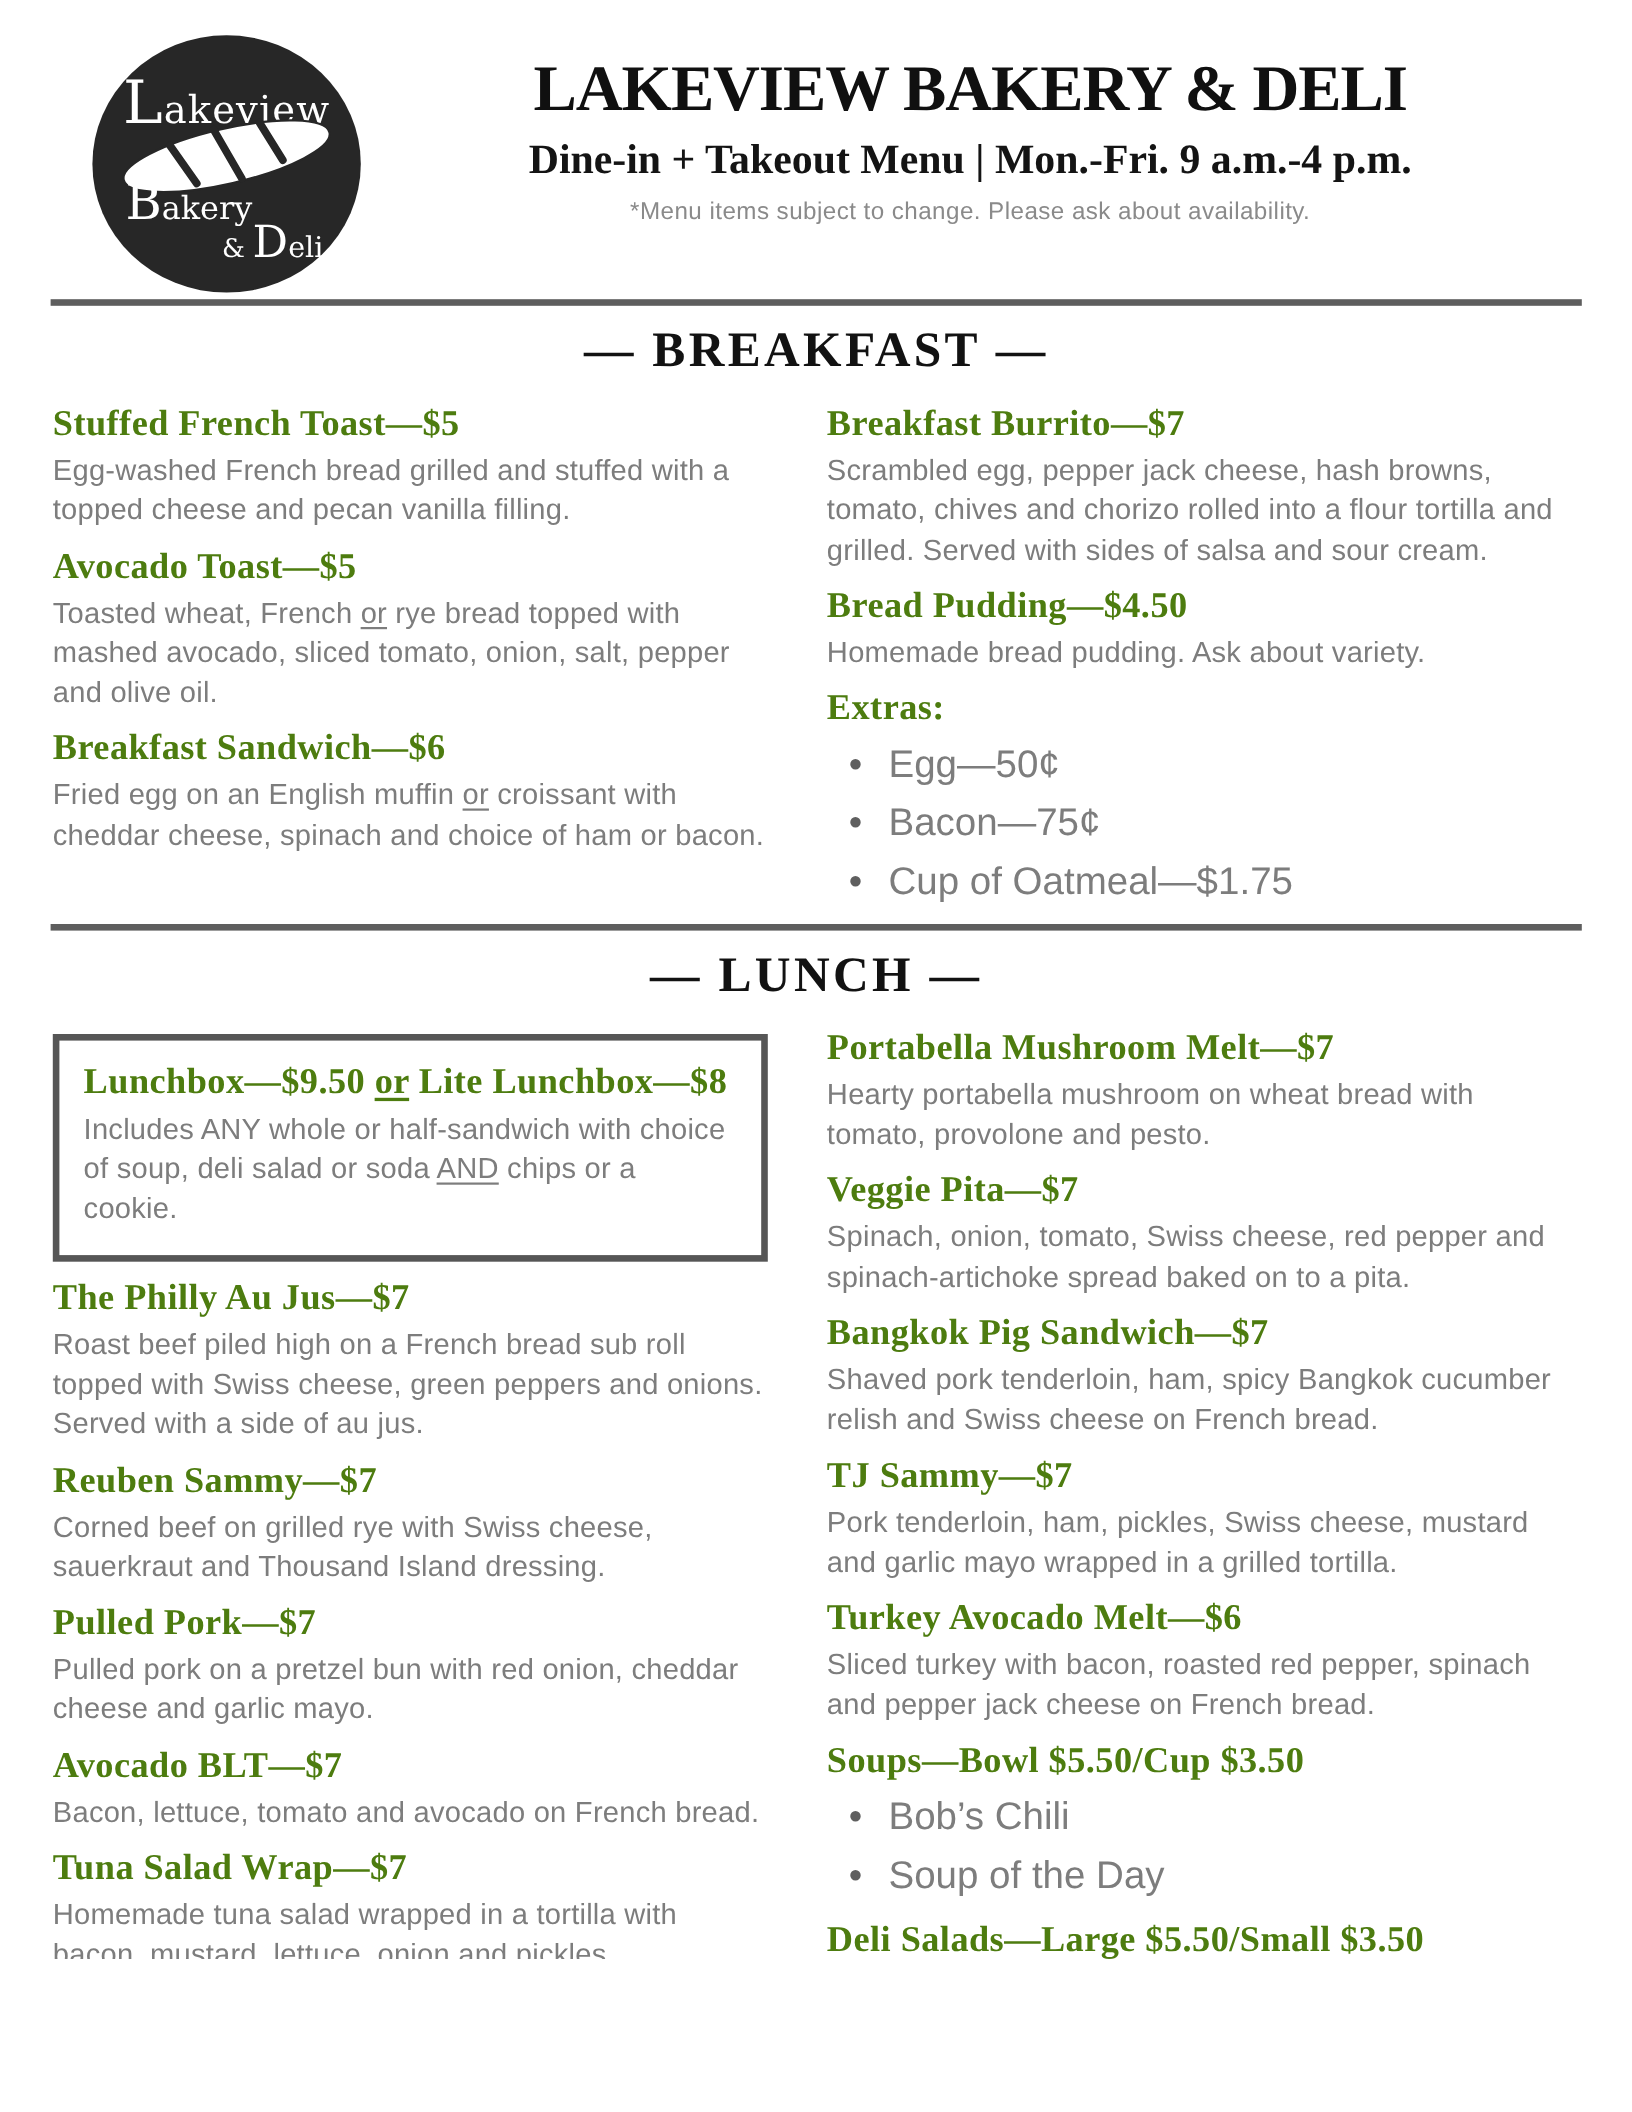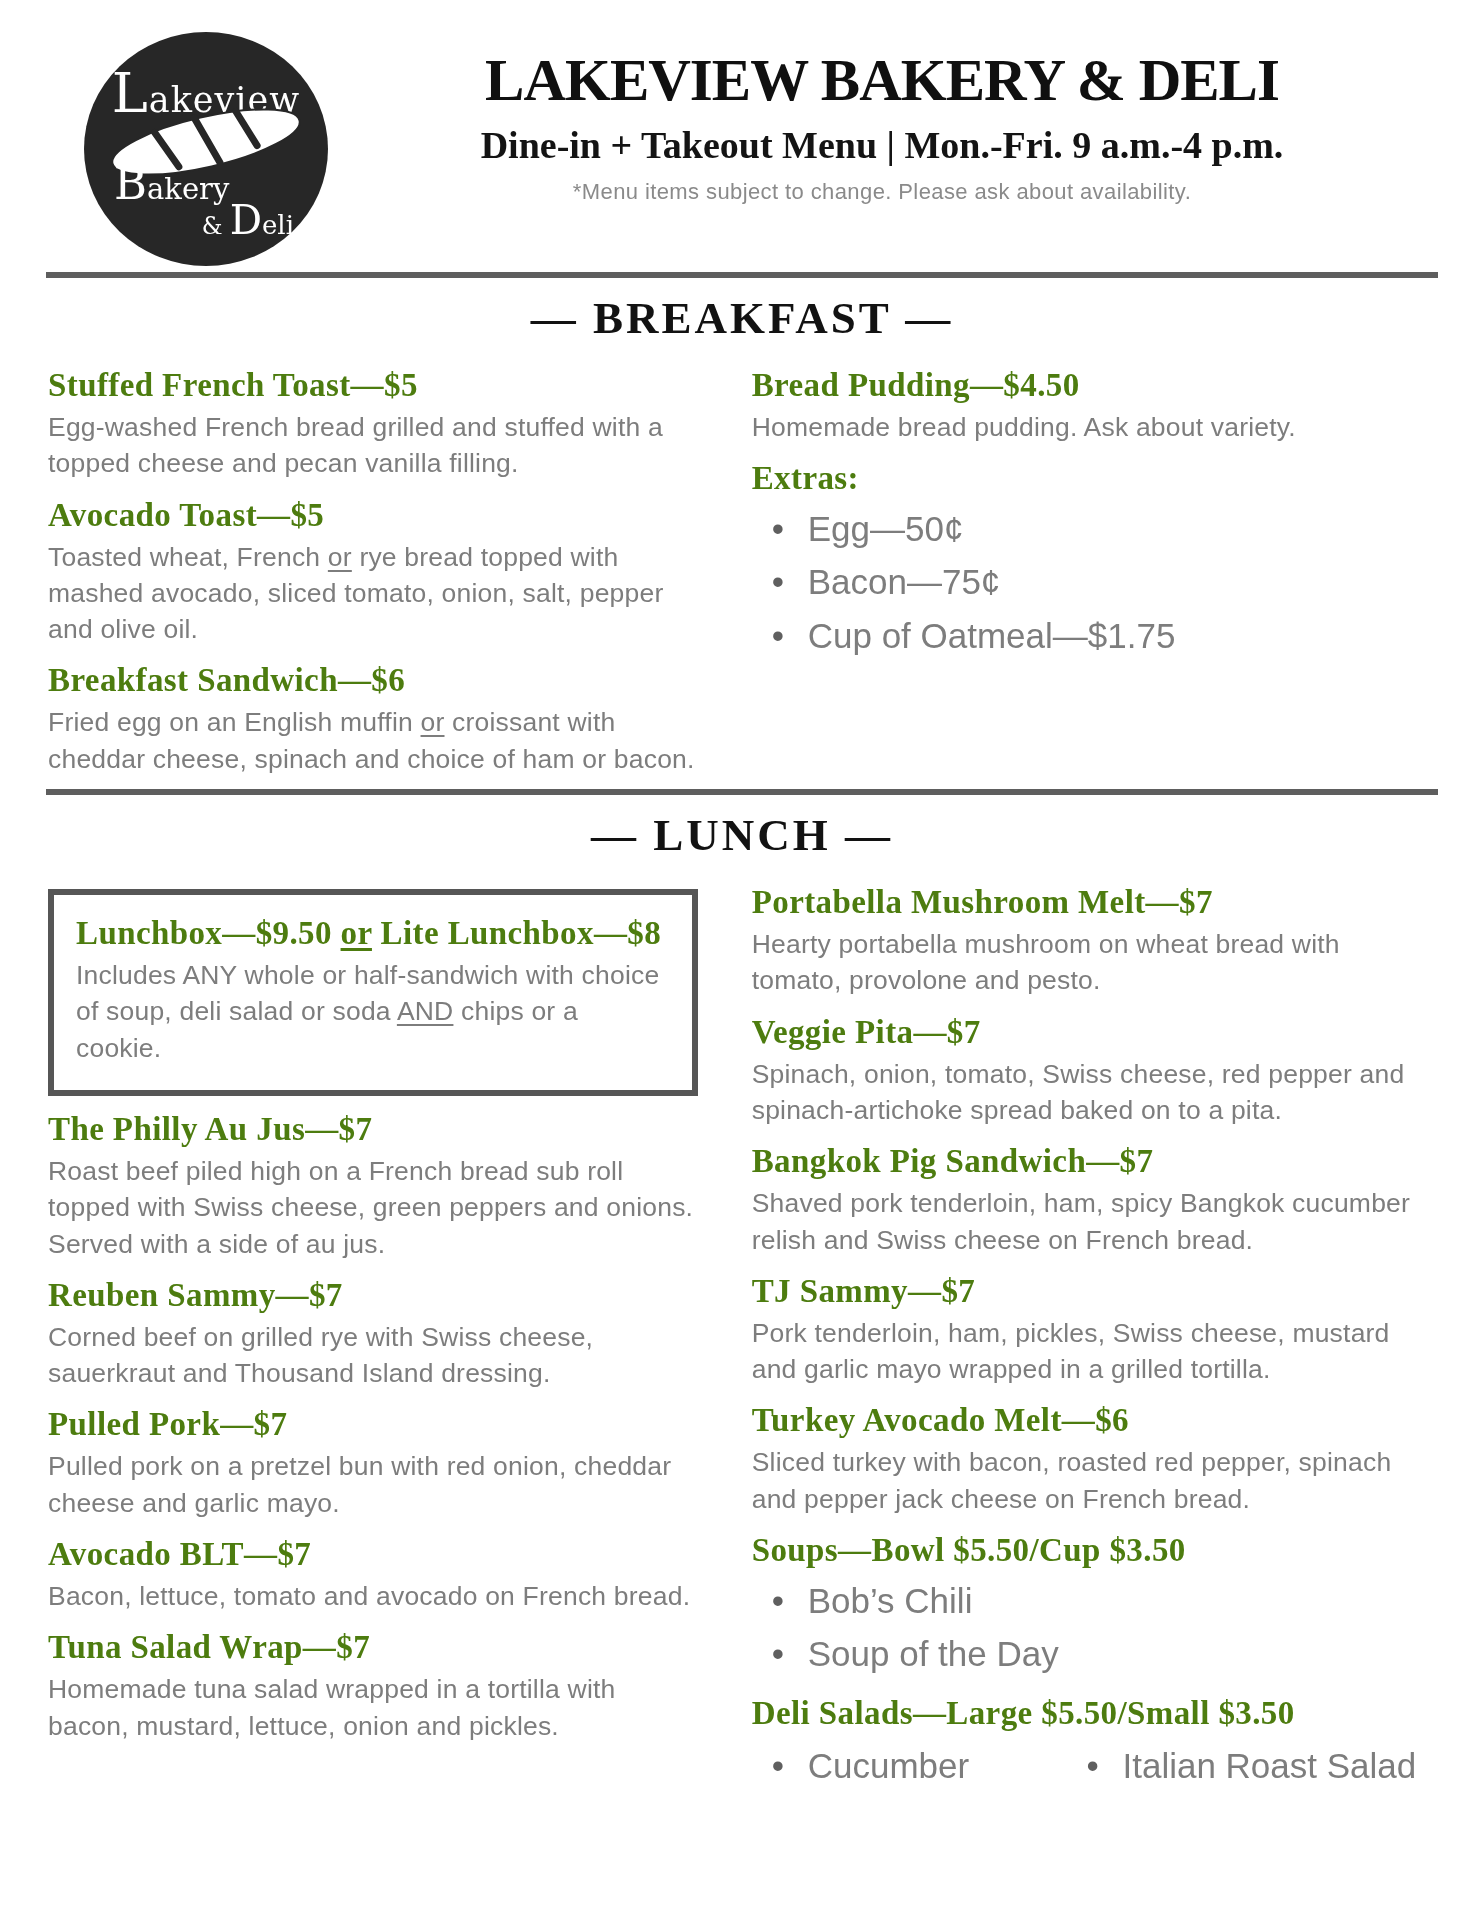--- a/index.html
+++ b/index.html
@@ -99,20 +99,24 @@
         <p class="desc"><span>Toasted wheat, French </span><span class="u">or</span><span> rye bread topped with mashed avocado, sliced tomato, onion, salt, pepper and olive oil.</span></p>
       </div>
       <div class="item">
         <h3 class="item-name">Breakfast Sandwich—$6</h3>
         <p class="desc"><span>Fried egg on an English muffin </span><span class="u">or</span><span> croissant with cheddar cheese, spinach and choice of ham or bacon.</span></p>
       </div>
     </div>
 
     <div class="col">
       <div class="item">
+        <h3 class="item-name">Breakfast Burrito—$7</h3>
+        <p class="desc">Scrambled egg, pepper jack cheese, hash browns, tomato, chives and chorizo rolled into a flour tortilla and grilled. Served with sides of salsa and sour cream.</p>
+      </div>
+      <div class="item">
         <h3 class="item-name">Bread Pudding—$4.50</h3>
         <p class="desc">Homemade bread pudding. Ask about variety.</p>
       </div>
       <div class="item">
         <h3 class="item-name">Extras:</h3>
         <ul class="bullets">
           <li>Egg—50¢</li>
           <li>Bacon—75¢</li>
           <li>Cup of Oatmeal—$1.75</li>
         </ul>

